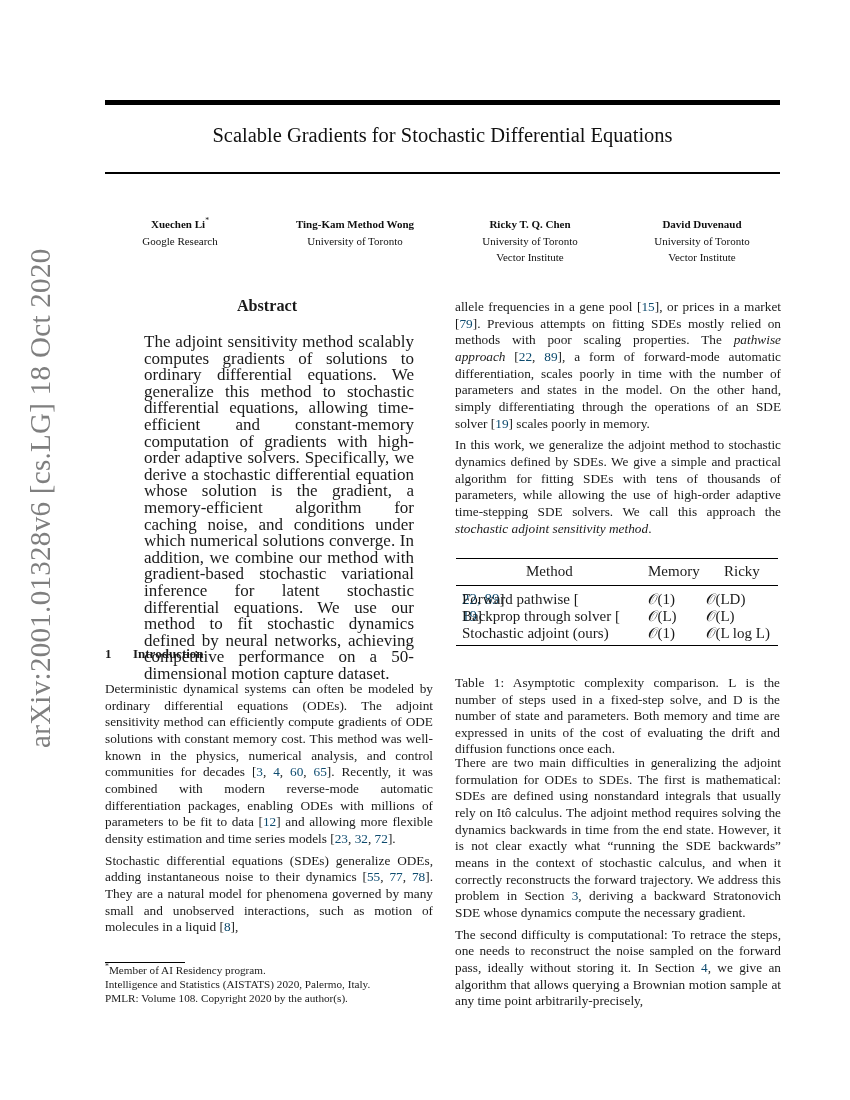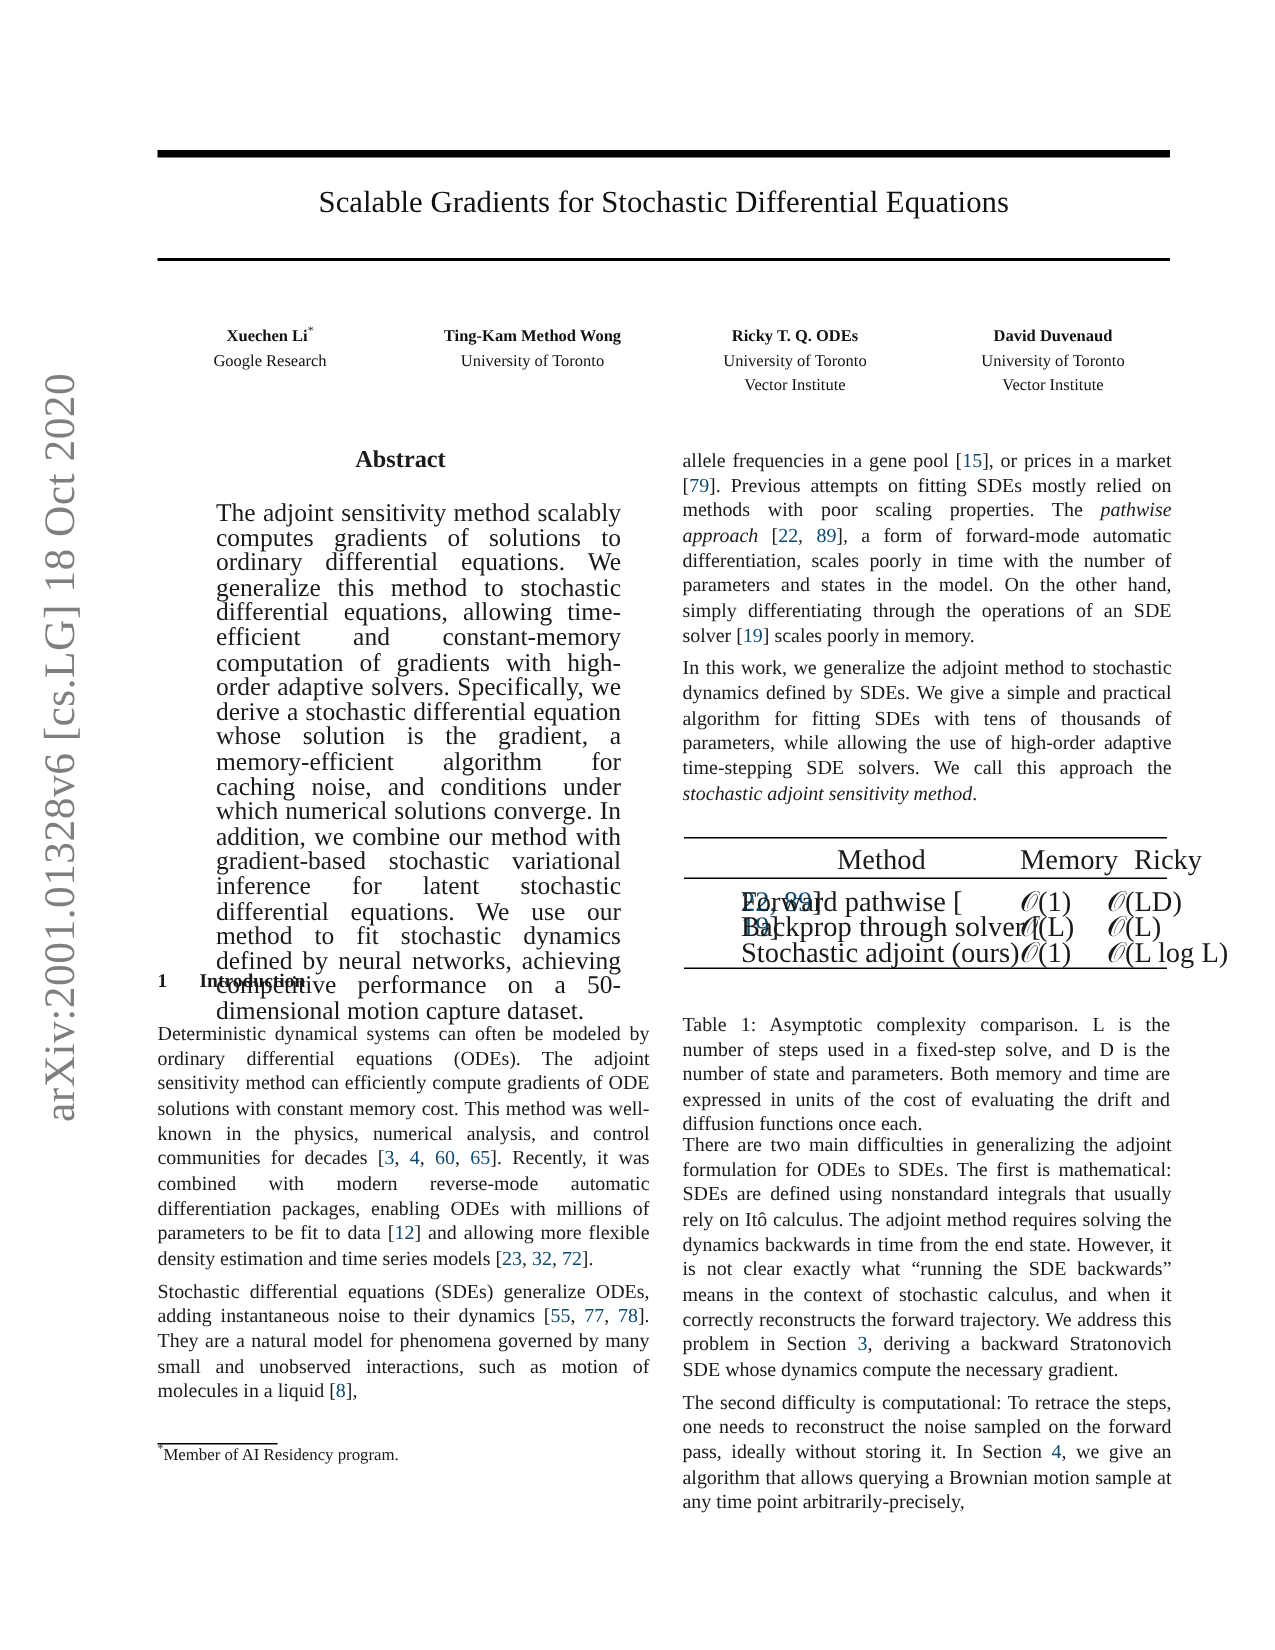--- a/index.html
+++ b/index.html
@@ -50,21 +50,21 @@
   .footnote-rule { position: absolute; left: 105px; top: 962px; width: 80px; height: 1px; background: #000; }
   .footnotes {
     position: absolute; left: 105px; top: 964px; width: 330px;
     font-family: "Liberation Serif", "DejaVu Serif", serif; font-size: 11.2px; line-height: 13.8px;
   }
   .footnotes div { white-space: nowrap; }
   sup { font-size: 70%; line-height: 0; }
   .tbl-wrap { position: absolute; left: 456px; top: 558px; width: 322px; }
   .tbl-wrap .r1 { height: 1px; background: #000; }
   .tbl-wrap .r2 { height: 1px; background: #000; margin-top: 0; }
-  .tbl-row { position: relative; height: 17px; font-size: 19px; font-family: "Liberation Serif", "DejaVu Serif", serif; margin-left: 32px; }
+  .tbl-row { position: relative; height: 17px; font-size: 15px; font-family: "Liberation Serif", "DejaVu Serif", serif; }
   .tbl-row span { position: absolute; top: 0; white-space: nowrap; }
   .caption {
     position: absolute; left: 455px; top: 654px; width: 325px;
     font-family: "Liberation Serif", "DejaVu Serif", serif; font-size: 13.3px; line-height: 16.6px; text-align: justify; margin-top: 21px;
   }
   i, em { font-style: italic; }
 </style>
 </head>
 <body>
 
@@ -77,21 +77,21 @@
 <div class="authors">
   <div class="author" style="left:20px; width:110px;">
     <div class="name"><span>Xuechen Li</span><sup style="font-weight:normal">*</sup></div>
     <div>Google Research</div>
   </div>
   <div class="author" style="left:155px; width:190px;">
     <div class="name">Ting-Kam Method Wong</div>
     <div>University of Toronto</div>
   </div>
   <div class="author" style="left:355px; width:140px;">
-    <div class="name">Ricky T. Q. ODEs</div>
+    <div class="name">Ricky T. Q. Chen</div>
     <div>University of Toronto</div>
     <div>Vector Institute</div>
   </div>
   <div class="author" style="left:527px; width:140px;">
     <div class="name">David Duvenaud</div>
     <div>University of Toronto</div>
     <div>Vector Institute</div>
   </div>
 </div>
 
@@ -103,20 +103,22 @@
 </div>
 
 <div class="col" style="left:105px; top:681px; width:328px;">
   <p><span>Deterministic dynamical systems can often be modeled by ordinary differential equations (ODEs). The adjoint sensitivity method can efficiently compute gradients of ODE solutions with constant memory cost. This method was well-known in the physics, numerical analysis, and control communities for decades [</span><a class="cite">3</a>, <a class="cite">4</a>, <a class="cite">60</a>, <a class="cite">65</a><span>]. Recently, it was combined with modern reverse-mode automatic differentiation packages, enabling ODEs with millions of parameters to be fit to data [</span><a class="cite">12</a><span>] and allowing more flexible density estimation and time series models [</span><a class="cite">23</a>, <a class="cite">32</a>, <a class="cite">72</a><span>].</span></p>
   <p><span>Stochastic differential equations (SDEs) generalize ODEs, adding instantaneous noise to their dynamics [</span><a class="cite">55</a>, <a class="cite">77</a>, <a class="cite">78</a><span>]. They are a natural model for phenomena governed by many small and unobserved interactions, such as motion of molecules in a liquid [</span><a class="cite">8</a><span>],</span></p>
 </div>
 
 <div class="footnote-rule"></div>
 <div class="footnotes">
   <div><sup>*</sup><span>Member of AI Residency program.</span></div>
+  <div>Intelligence and Statistics (AISTATS) 2020, Palermo, Italy.</div>
+  <div>PMLR: Volume 108. Copyright 2020 by the author(s).</div>
 </div>
 
 <div class="col" style="left:455px; top:299px; width:326px;">
   <p><span>allele frequencies in a gene pool [</span><a class="cite">15</a><span>], or prices in a market [</span><a class="cite">79</a><span>]. Previous attempts on fitting SDEs mostly relied on methods with poor scaling properties. The </span><i>pathwise approach</i><span> [</span><a class="cite">22</a>, <a class="cite">89</a><span>], a form of forward-mode automatic differentiation, scales poorly in time with the number of parameters and states in the model. On the other hand, simply differentiating through the operations of an SDE solver [</span><a class="cite">19</a><span>] scales poorly in memory.</span></p>
   <p><span>In this work, we generalize the adjoint method to stochastic dynamics defined by SDEs. We give a simple and practical algorithm for fitting SDEs with tens of thousands of parameters, while allowing the use of high-order adaptive time-stepping SDE solvers. We call this approach the </span><i>stochastic adjoint sensitivity method</i><span>.</span></p>
 </div>
 
 <div class="tbl-wrap">
   <div class="r1"></div>
   <div class="tbl-row" style="margin-top:4px;">

